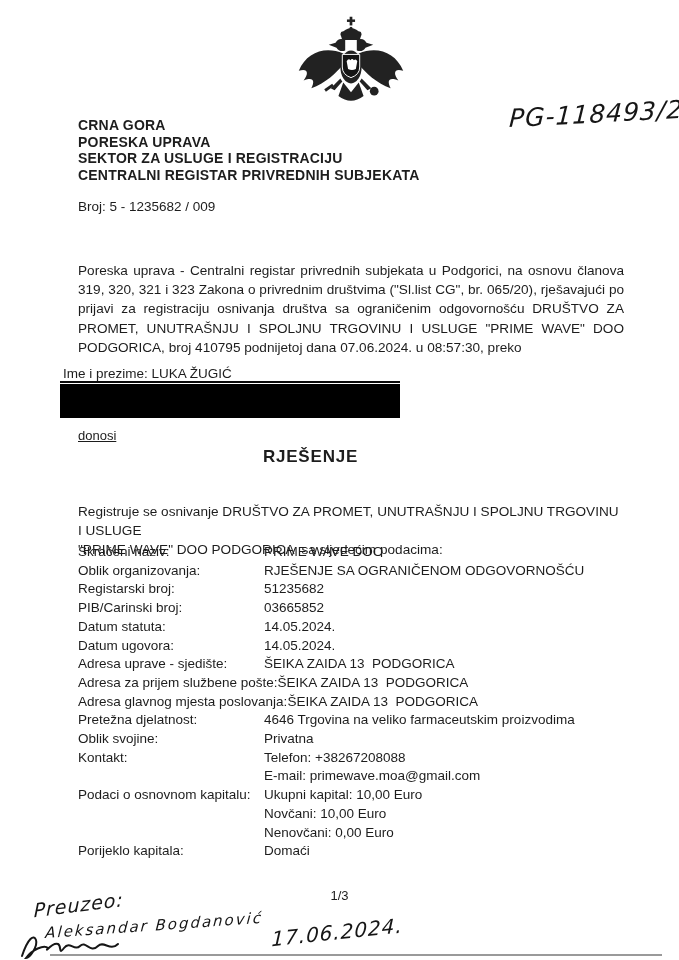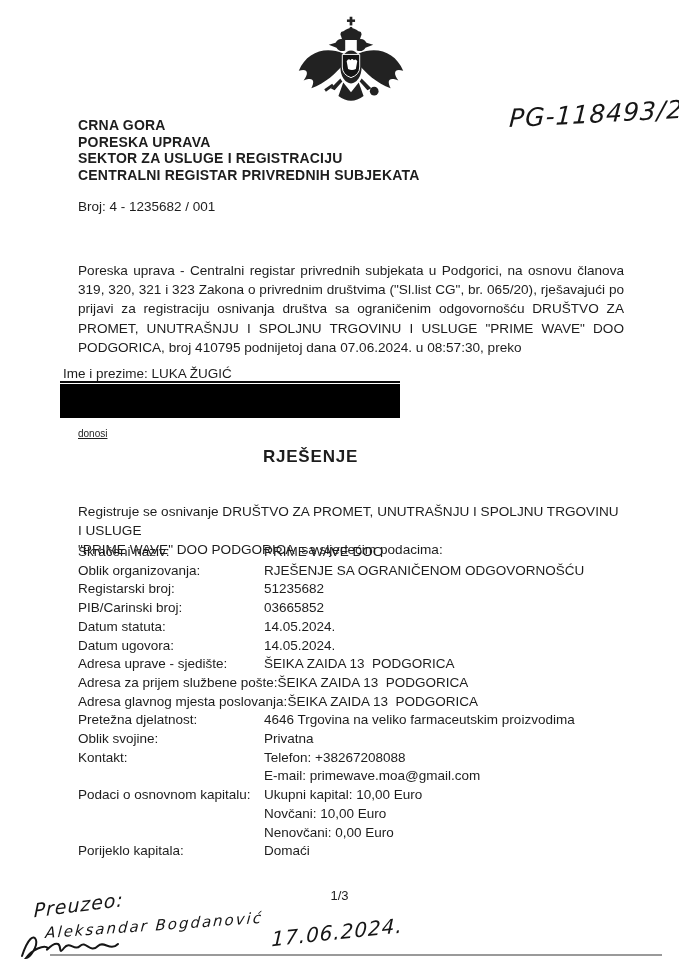--- a/index.html
+++ b/index.html
@@ -36,21 +36,21 @@
   }
   .meta{position:absolute;left:78px;top:196px;font-size:13.5px;line-height:22px;}
   .para{position:absolute;font-size:13.6px;line-height:19.2px;text-align:justify;}
   .para1{left:78px;top:261px;width:546px;}
   .para2{left:78px;top:502px;width:546px;text-align:left;}
 
   .submitter{position:absolute;left:63px;top:366px;font-size:13.5px;white-space:nowrap;}
   .submitter-underline{position:absolute;left:60px;top:381px;width:340px;height:2px;background:#0a0a0a;}
   .redaction{position:absolute;left:60px;top:384px;width:340px;height:34px;background:#000;}
 
-  .donosi{position:absolute;left:78px;top:428px;font-size:10px;text-decoration:underline;}
+  .donosi{position:absolute;left:78px;top:428px;font-size:13px;text-decoration:underline;}
   .title{
     position:absolute;left:0;top:447px;width:621px;
     text-align:center;font-size:17px;font-weight:bold;letter-spacing:0.8px;
   }
 
   .fields{position:absolute;left:78px;top:543px;font-size:13.5px;line-height:18.7px;width:560px;}
   .field-row{display:flex;align-items:flex-start;}
   .field-label{flex:0 0 auto;min-width:186px;white-space:nowrap;}
   .field-values{flex:1 1 auto;}
   .field-values div{white-space:pre-wrap;}
@@ -104,21 +104,21 @@
   <div class="hw hw-ref">PG-118493/24</div>
 
   <div class="header-block">
       <div>CRNA GORA</div>
       <div>PORESKA UPRAVA</div>
       <div>SEKTOR ZA USLUGE I REGISTRACIJU</div>
       <div>CENTRALNI REGISTAR PRIVREDNIH SUBJEKATA</div>
     </div>
 
   <div class="meta">
-    <div class="prewrap">Broj: 4 - 1235682 / 001</div>
+    <div class="prewrap">Broj: 5 - 1235682 / 009</div>
   </div>
 
   <div class="para para1">Poreska uprava - Centralni registar privrednih subjekata u Podgorici, na osnovu članova 319, 320, 321 i 323 Zakona o privrednim društvima ("Sl.list CG", br. 065/20), rješavajući po prijavi za registraciju osnivanja društva sa ograničenim odgovornošću DRUŠTVO ZA PROMET, UNUTRAŠNJU I SPOLJNU TRGOVINU I USLUGE "PRIME WAVE" DOO PODGORICA, broj 410795 podnijetoj dana 07.06.2024. u 08:57:30, preko</div>
 
   <div class="submitter">Ime i prezime: LUKA ŽUGIĆ</div>
   <div class="submitter-underline"></div>
   <div class="redaction"></div>
 
   <div class="donosi">donosi</div>
 

